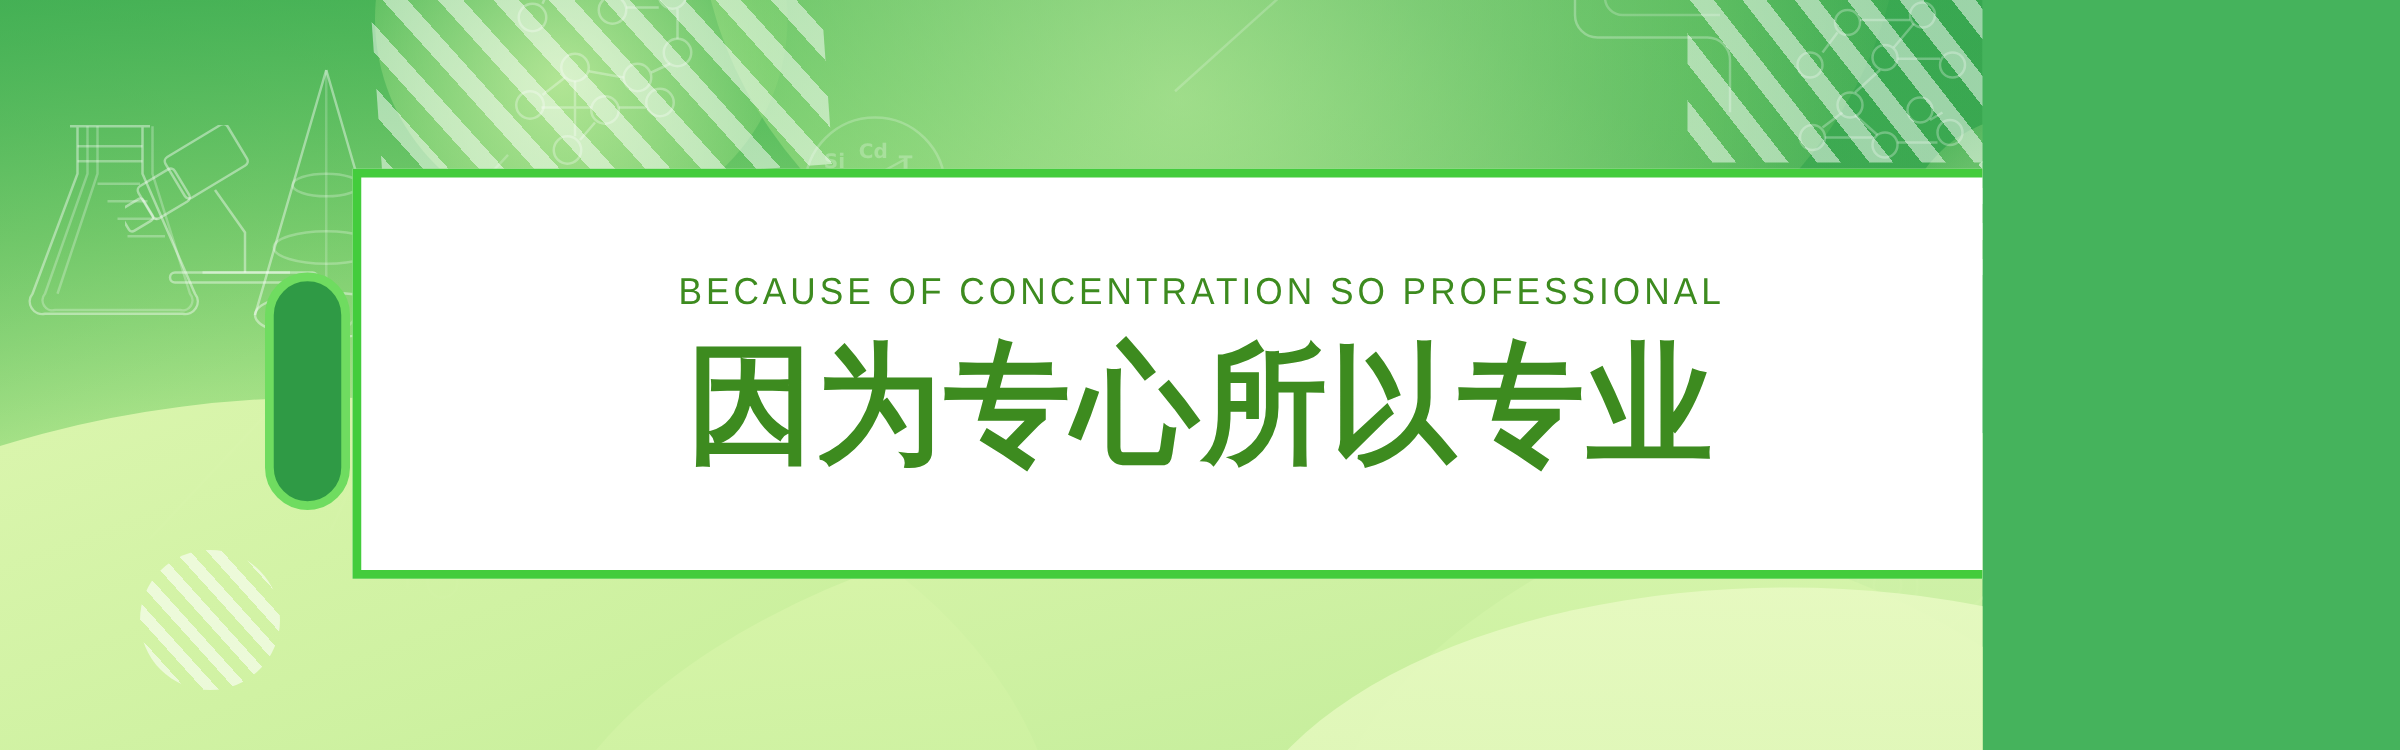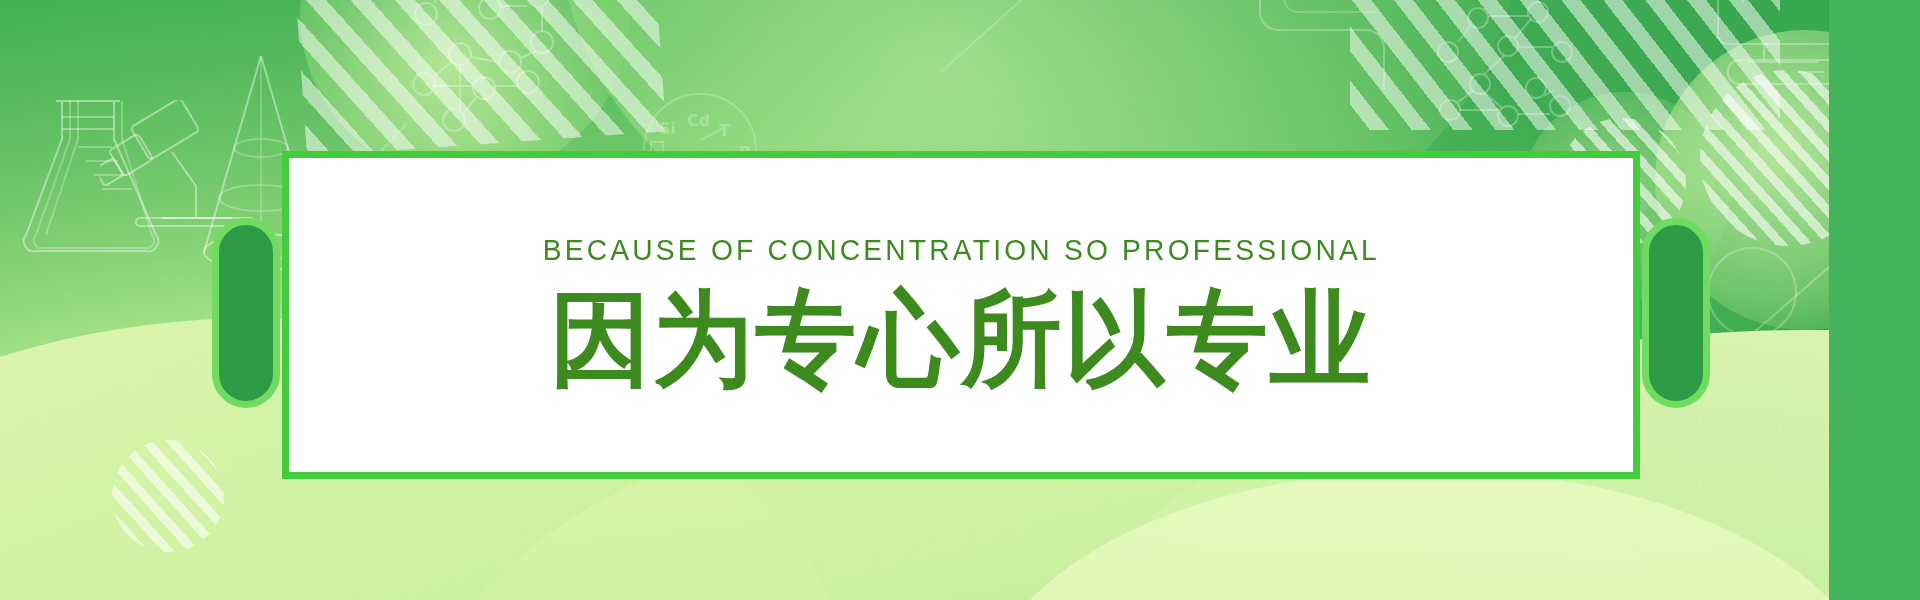--- a/index.html
+++ b/index.html
@@ -1,21 +1,21 @@
 <!DOCTYPE html>
 <html><head>
 <meta charset="utf-8">
 <style>
   html,body{margin:0;padding:0;}
   body{
     width:1920px;height:600px;overflow:hidden;
     font-family:"Liberation Sans","DejaVu Sans",sans-serif;
     background:#45b35c;
   }
-  .banner{position:relative;width:1829px;height:600px;overflow:hidden;}
+  .banner{position:relative;width:1586px;height:600px;overflow:hidden;}
 
   
   .bg-base{
     position:absolute;inset:0;
     background:
       radial-gradient(125% 150% at 12% 78%, #bdeb92 0%, #bdeb92 14%, #8ed675 32%, #5cbf5e 52%, #3faa51 70%, #2fa14e 100%);
   }
   .bg-tint{
     position:absolute;inset:0;
     background:linear-gradient(165deg, rgba(50,165,78,.55) 0%, rgba(70,185,92,.18) 35%, rgba(190,238,150,0) 62%);
@@ -72,21 +72,21 @@
   
   .accent-bar{
     position:absolute;top:218px;width:68px;height:190px;border-radius:34px;
     background:#2f9a45;border:7px solid #6fdc60;box-sizing:border-box;
   }
   .accent-left{left:212px;}
   .accent-right{left:1642px;}
 
   
   .card{
-    position:absolute;left:282px;top:151px;width:1358px;height:328px;
+    position:absolute;left:282px;top:135px;width:1358px;height:328px;
     background:#ffffff;border:7px solid #43cc3c;box-sizing:border-box;
     display:flex;flex-direction:column;align-items:center;justify-content:center;
   }
   .card-inner{
     display:flex;flex-direction:column;align-items:center;justify-content:center;
     width:100%;margin-top:-4px;
   }
   .eyebrow{
     color:#3d8b1f;
     font-size:30px;

